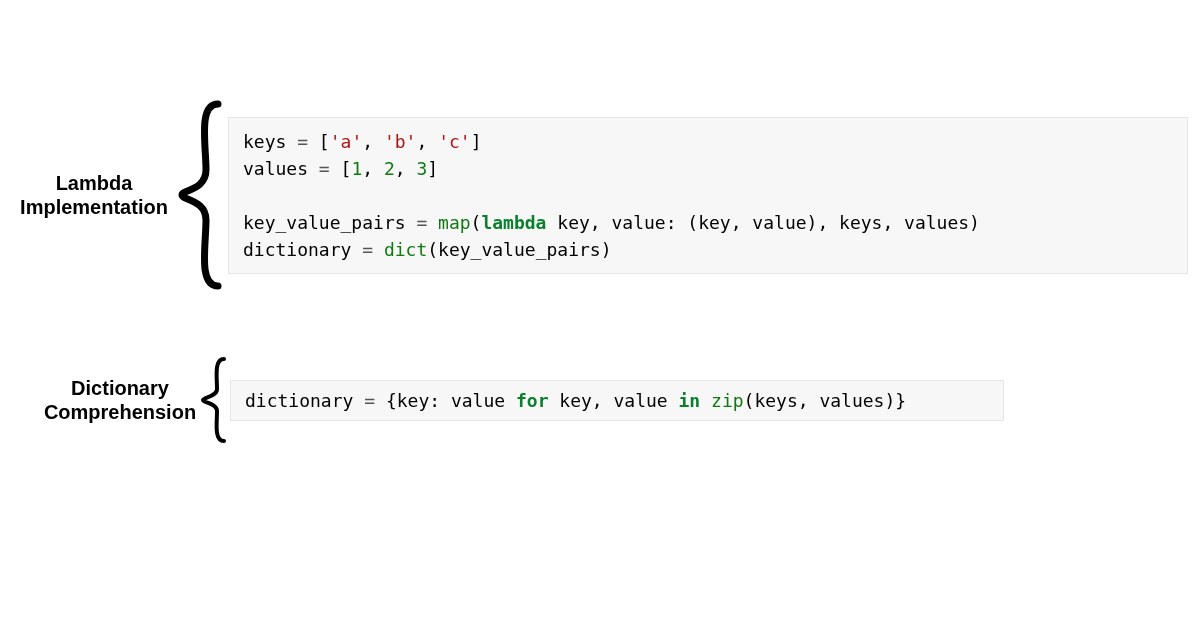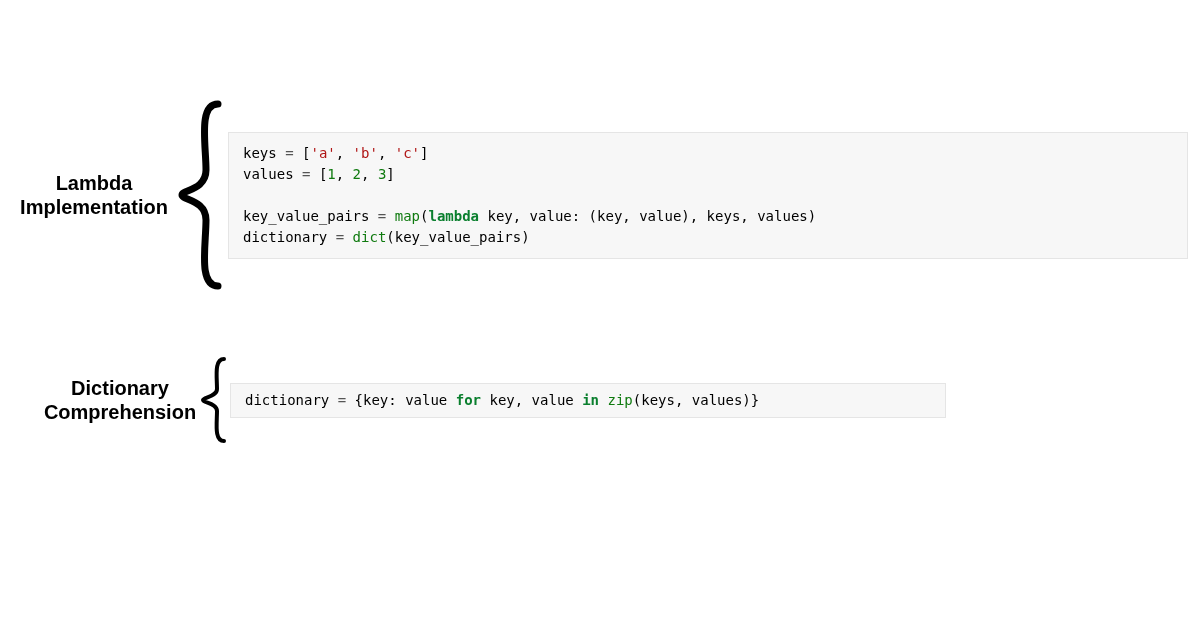--- a/index.html
+++ b/index.html
@@ -24,42 +24,42 @@
     white-space: pre-line;
   }
   .brace {
     flex-shrink: 0;
   }
   .codebox {
     background: #f7f7f7;
     border: 1px solid #e5e5e5;
     padding: 10px 14px;
     font-family: "Consolas", "Menlo", monospace;
-    font-size: 14px;
+    font-size: 18px;
     line-height: 1.5;
     color: #000;
     white-space: pre;
   }
   .tok-str { color: #b01515; }
   .tok-num { color: #0f7a0f; }
   .tok-builtin { color: #0f7a0f; }
   .tok-kw { color: #0a7f2e; font-weight: 700; }
   .tok-op { color: #555; }
 
   
   #sec1 { left: 10px; top: 100px; }
   #sec1 .label { width: 168px; }
   #sec1 .brace { width: 50px; height: 190px; }
   #sec1 .codebox { width: 960px; }
 
   
   #sec2 { left: 40px; top: 355px; }
   #sec2 .label { width: 160px; }
   #sec2 .brace { width: 30px; height: 90px; }
-  #sec2 .codebox { width: 716px; padding-top:6px; padding-bottom:6px;}
+  #sec2 .codebox { width: 774px; padding-top:6px; padding-bottom:6px;}
 
 </style>
 </head>
 <body>
 
 <div id="sec1" class="section">
   <div class="label">Lambda
 Implementation</div>
   <svg class="brace" viewBox="0 0 50 190">
     <path d="M40 4

